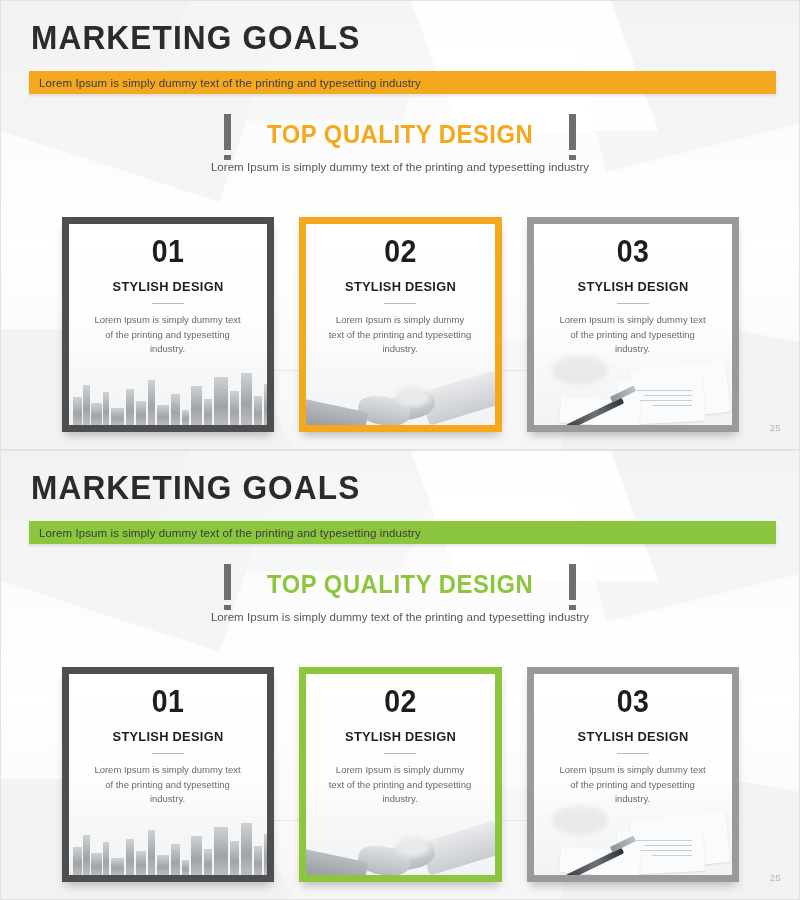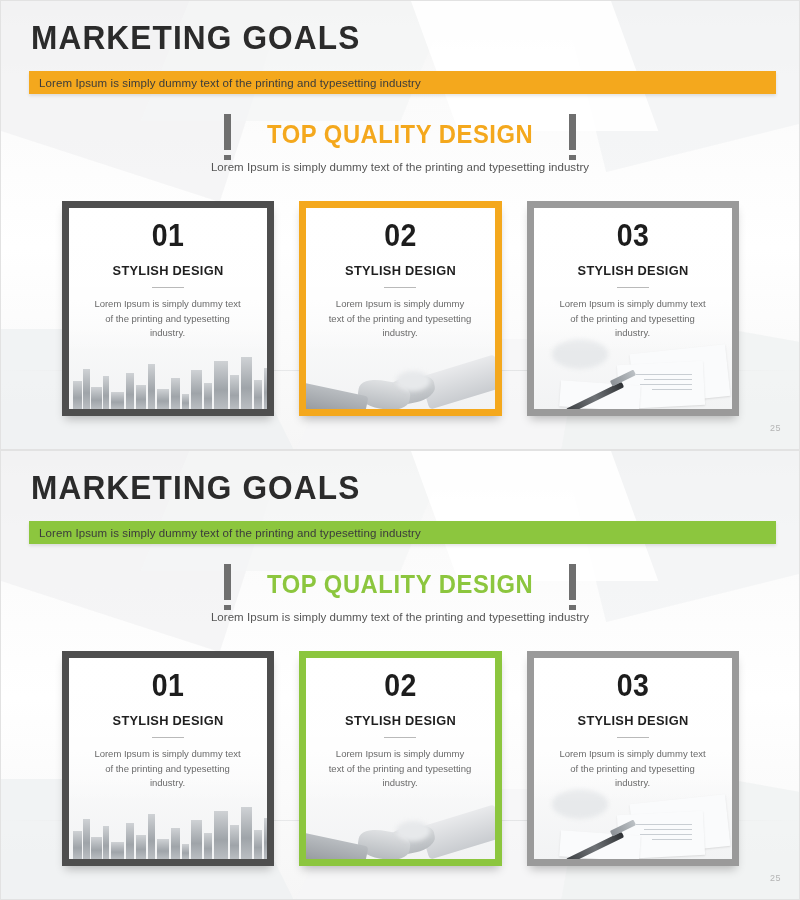--- a/index.html
+++ b/index.html
@@ -93,21 +93,21 @@
     font-size:11.5px;
     color:#555;
     letter-spacing:.05px;
   }
 
   
   .cards{
     position:absolute; left:0; top:200px; width:100%;
     display:flex; justify-content:center; gap:25px;
   }
-  .card-wrap{ position:relative; }
+  .card-wrap{ position:relative;margin-top:16px; }
   .card{
     position:relative;
     width:212px; height:215px;
     border-style:solid; border-width:7px;
     background:#ffffff;
     overflow:hidden;
     box-shadow:0 6px 9px -3px rgba(0,0,0,.25);
   }
   .card.w2{ width:203px; }
   .card-face{

